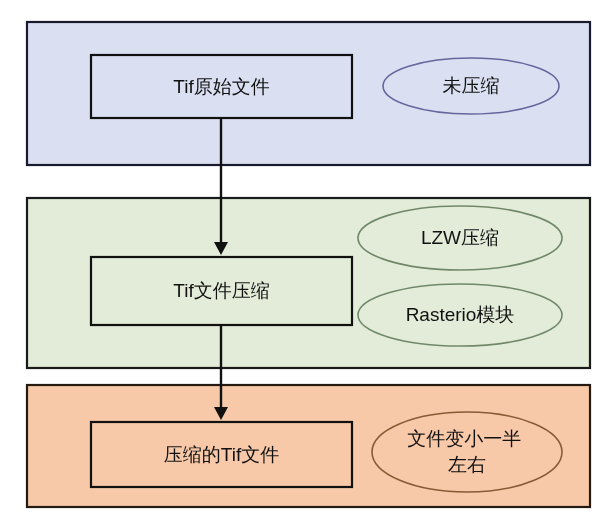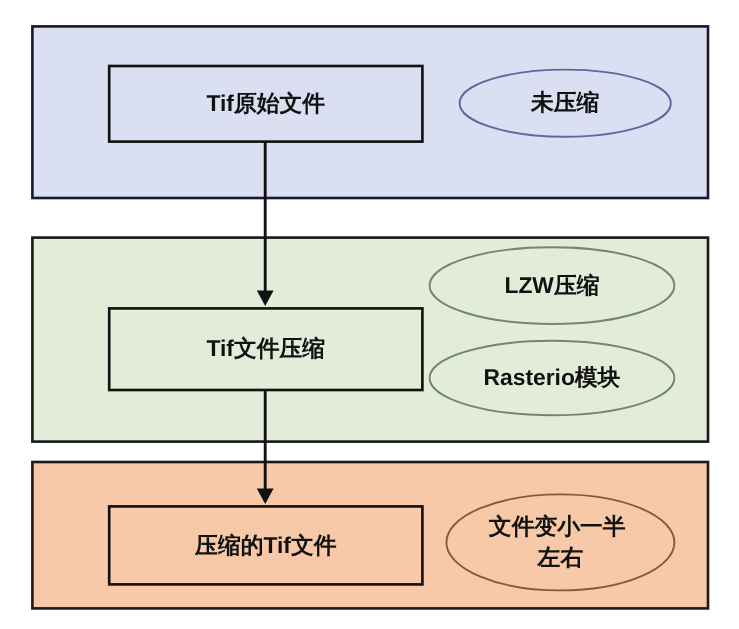--- a/index.html
+++ b/index.html
@@ -10,21 +10,20 @@
   body {
     width: 616px;
     height: 524px;
     overflow: hidden;
     font-family: "Liberation Sans", "DejaVu Sans", sans-serif;
   }
   #diagram-root {
     position: relative;
     width: 616px;
     height: 434px;
-    font-weight: bold;
   }
   svg.flow {
     display: block;
     width: 616px;
     height: 524px;
   }
   .band-rect { stroke-width: 2.2; }
   .node-rect { fill: none; stroke: #111111; stroke-width: 2.2; }
   .ellipse-shape { stroke-width: 1.6; fill: none; }
   .connector { stroke: #111111; stroke-width: 2.4; fill: none; }

